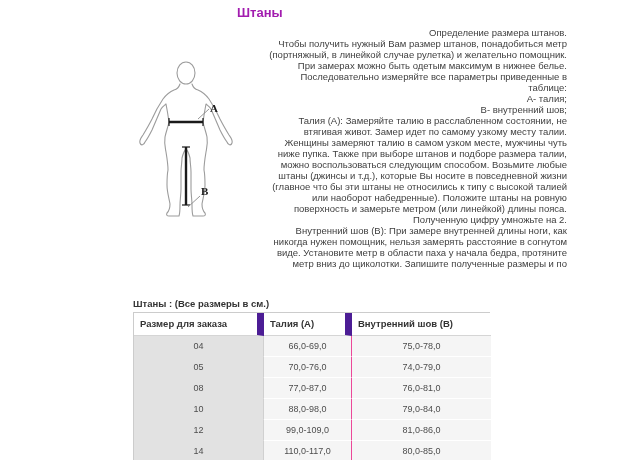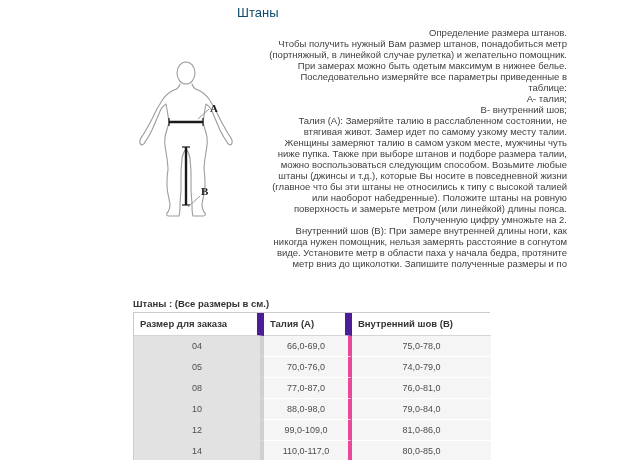--- a/index.html
+++ b/index.html
@@ -7,36 +7,36 @@
     width:624px; height:460px; position:relative; overflow:hidden;
     font-family:"Liberation Sans", sans-serif; color:#404040;
   }
   .canvas { position:absolute; inset:0; background:#ffffff; }
 
   
   .figure-wrap { position:absolute; left:126px; top:52px; width:112px; height:178px; }
 
   
   .content { position:absolute; left:237px; top:5px; width:330px; }
-  .page-title { font-size:13px; font-weight:normal; color:#0c4a6e; margin:0 0 7px 0; line-height:15px; }
+  .page-title { font-size:13px; font-weight:bold; color:#a21caf; margin:0 0 7px 0; line-height:15px; }
   .intro .line { font-size:9.5px; line-height:11px; white-space:nowrap; color:#404040;text-align:right; }
 
   
   .table-section { position:absolute; left:133px; top:282px; width:357px; }
   .table-caption { font-size:9.5px; font-weight:bold; color:#333333; margin:16px 0 3px 0; }
   .size-table-box { border:1px solid #cccccc; }
   table.size-table { border-collapse:separate; border-spacing:0; width:100%; table-layout:fixed; }
   table.size-table th {
     background:#ffffff; color:#333333; font-size:9.5px; font-weight:bold; text-align:left;
     padding:5px 6px 6px 6px; border-right:7px solid #4c1d95; border-bottom:1px solid #d5d5d5;
   }
   table.size-table th:last-child { border-right:none; }
   table.size-table td {
     font-size:9px; color:#4d4d4d; text-align:center; padding:5px 4px;
-    background:#f5f5f5; border-right:4px solid #ec4899; border-bottom:1px solid #ffffff;
+    background:#f5f5f5; border-right:1px solid #ec4899; border-bottom:1px solid #ffffff;
   }
   table.size-table td:last-child { border-right:none; }
   table.size-table td.c0 { background:#e2e2e2; border-bottom-color:#e2e2e2; border-right-color:#d0d0d0; }
   table.size-table tr:last-child td { border-bottom:none; }
 
   
   .measure-label {
     font-family:"Liberation Serif", serif; font-weight:bold; font-size:11px; fill:#1a1a1a;
   }
 </style>

